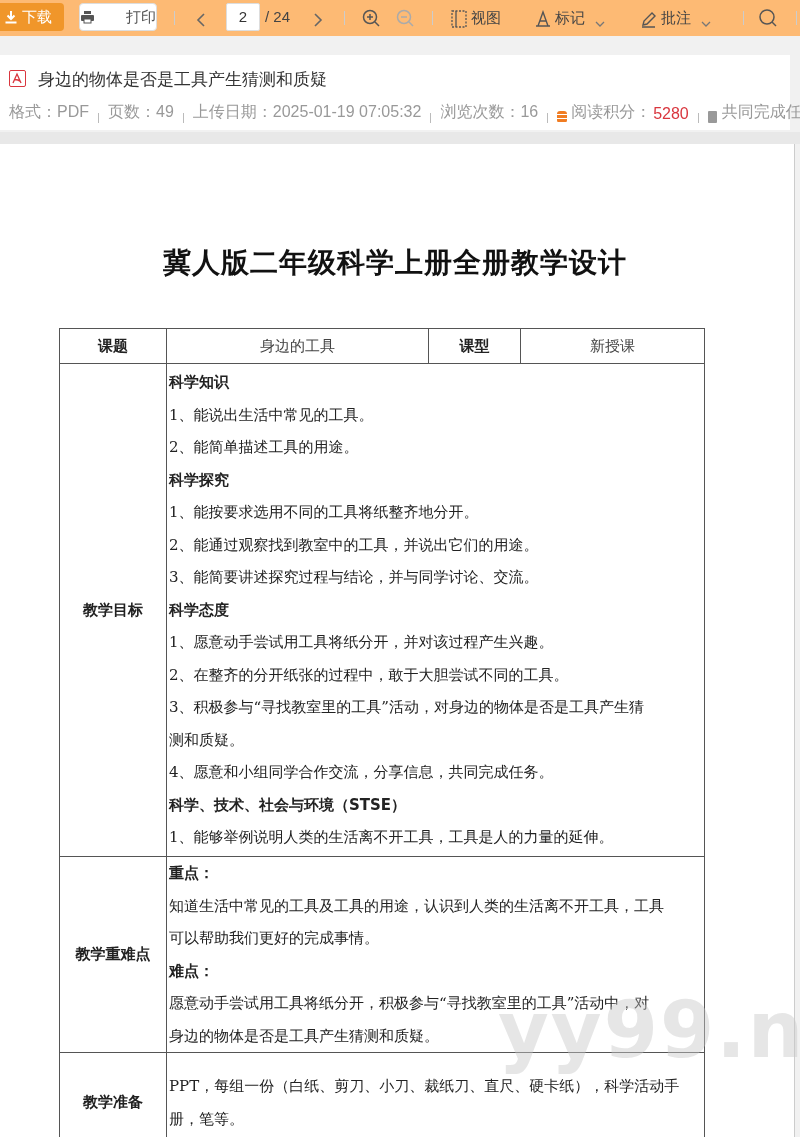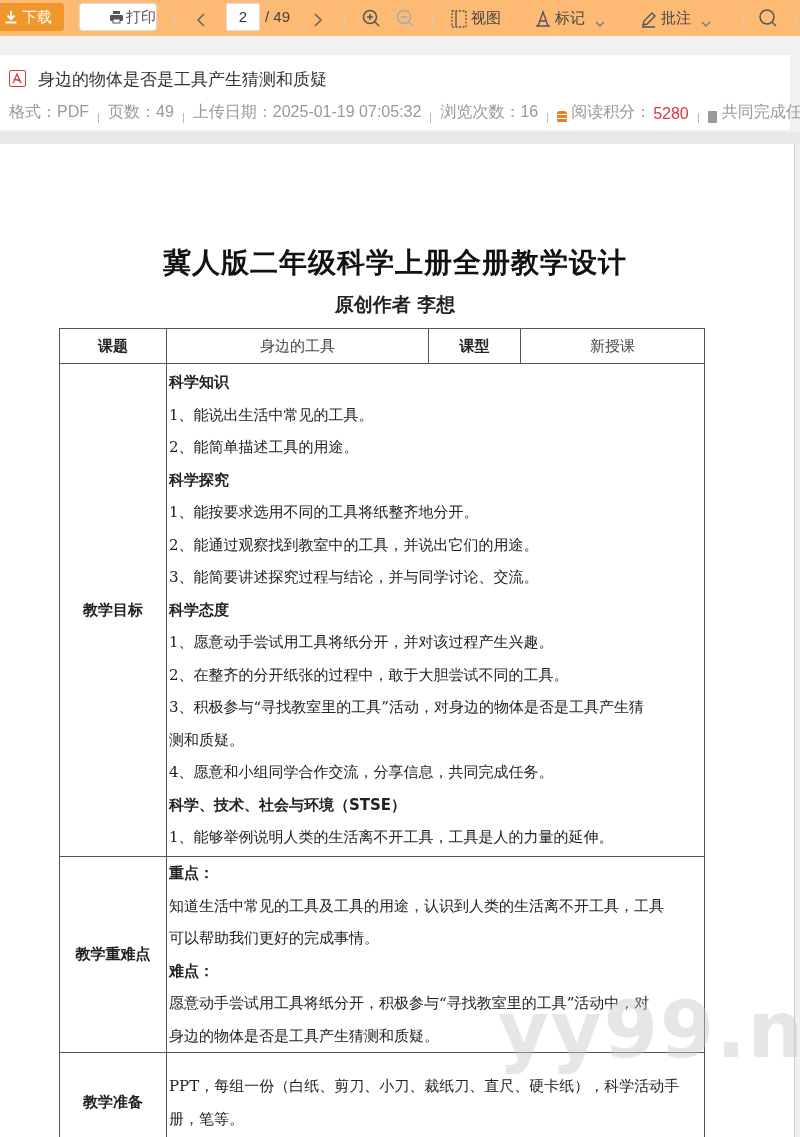--- a/index.html
+++ b/index.html
@@ -2,21 +2,21 @@
 <html><head>
 <meta charset="utf-8">
 <style>
   * { box-sizing: border-box; margin: 0; padding: 0; }
   html, body { width: 800px; height: 1137px; overflow: hidden; background: #f1f1f1; }
   body { font-family: "Liberation Sans", "DejaVu Sans", sans-serif; position: relative; }
 
   
   .toolbar { position: absolute; left: 0; top: 0; width: 800px; height: 36px; background: #fdba74; display: flex; align-items: center; color: #444; font-size: 15px; }
   .btn-download { position: absolute; left: -8px; top: 3px; width: 72px; height: 28px; background: #f0962a; border-radius: 4px; color: #fff; display: flex; align-items: center; justify-content: center; gap: 4px; font-size: 15px; }
-  .btn-print { position: absolute; left: 79px; top: 3px; width: 78px; height: 28px; background: #fff; border: 1px solid #ddd; border-radius: 4px; display: flex; align-items: center; justify-content: flex-end; gap: 2px; color: #555; font-size: 15px; }
+  .btn-print { position: absolute; left: 79px; top: 3px; width: 78px; height: 28px; background: #fff; border: 1px solid #ddd; border-radius: 4px; display: flex; align-items: center; justify-content: space-between; gap: 2px; color: #555; font-size: 15px; }
   .vsep { position: absolute; top: 11px; width: 1px; height: 14px; background: #ccc; }
   .tb-icon { position: absolute; top: 6px; height: 22px; display: flex; align-items: flex-end; color: #555; }
   .page-box { position: absolute; left: 226px; top: 3px; width: 34px; height: 28px; background: #fff; border: 1px solid #ddd; border-radius: 2px; text-align: center; line-height: 26px; font-size: 15px; color: #333; }
   .page-total { position: absolute; left: 265px; top: 8px; font-size: 15px; color: #444; }
   .tb-label { font-size: 15px; color: #444; margin-left: 4px; }
 
   
   .info-card { position: absolute; left: 0; top: 55px; width: 790px; height: 75px; background: #fff; }
   .doc-title { position: absolute; left: 38px; top: 13px; font-size: 17px; color: #333; }
   .pdf-icon { position: absolute; left: 9px; top: 15px; width: 17px; height: 17px; border: 1.5px solid #d9363e; border-radius: 2px; }
@@ -62,21 +62,21 @@
       </svg>
     <span>打印</span>
   </div>
   <div class="vsep" style="left:174px"></div>
   <div class="tb-icon" style="left:195px">
     <svg width="12" height="16" viewBox="0 0 12 16">
         <path d="M9 2L3 8l6 6" stroke="#666" stroke-width="1.6" fill="none"></path>
       </svg>
   </div>
   <div class="page-box">2</div>
-  <div class="page-total">/ 49</div>
+  <div class="page-total">/ 24</div>
   <div class="tb-icon" style="left:312px">
     <svg width="12" height="16" viewBox="0 0 12 16">
         <path d="M3 2l6 6-6 6" stroke="#666" stroke-width="1.6" fill="none"></path>
       </svg>
   </div>
   <div class="vsep" style="left:344px"></div>
   <div class="tb-icon" style="left:361px">
     <svg width="20" height="20" viewBox="0 0 20 20">
         <circle cx="9" cy="9" r="6.5" stroke="#555" stroke-width="1.5" fill="none"></circle>
         <path d="M14 14l4 4M6 9h6M9 6v6" stroke="#555" stroke-width="1.5"></path>
@@ -146,21 +146,20 @@
     <span class="sep"></span>
     <span class="clip-icon"></span>
     <span>共同完成任务</span>
   </div>
 </div>
 
 <div class="gray-band"></div>
 
 <div class="page">
   <div class="page-title">冀人版二年级科学上册全册教学设计</div>
-  <div class="page-sub">原创作者 李想</div>
 
   <table class="plan">
     <tbody>
         <tr class="hdr">
       <td class="bold" style="width:107px">课题</td>
       <td style="width:262px">身边的工具</td>
       <td class="bold" style="width:92px">课型</td>
       <td>新授课</td>
     </tr>
     <tr>

